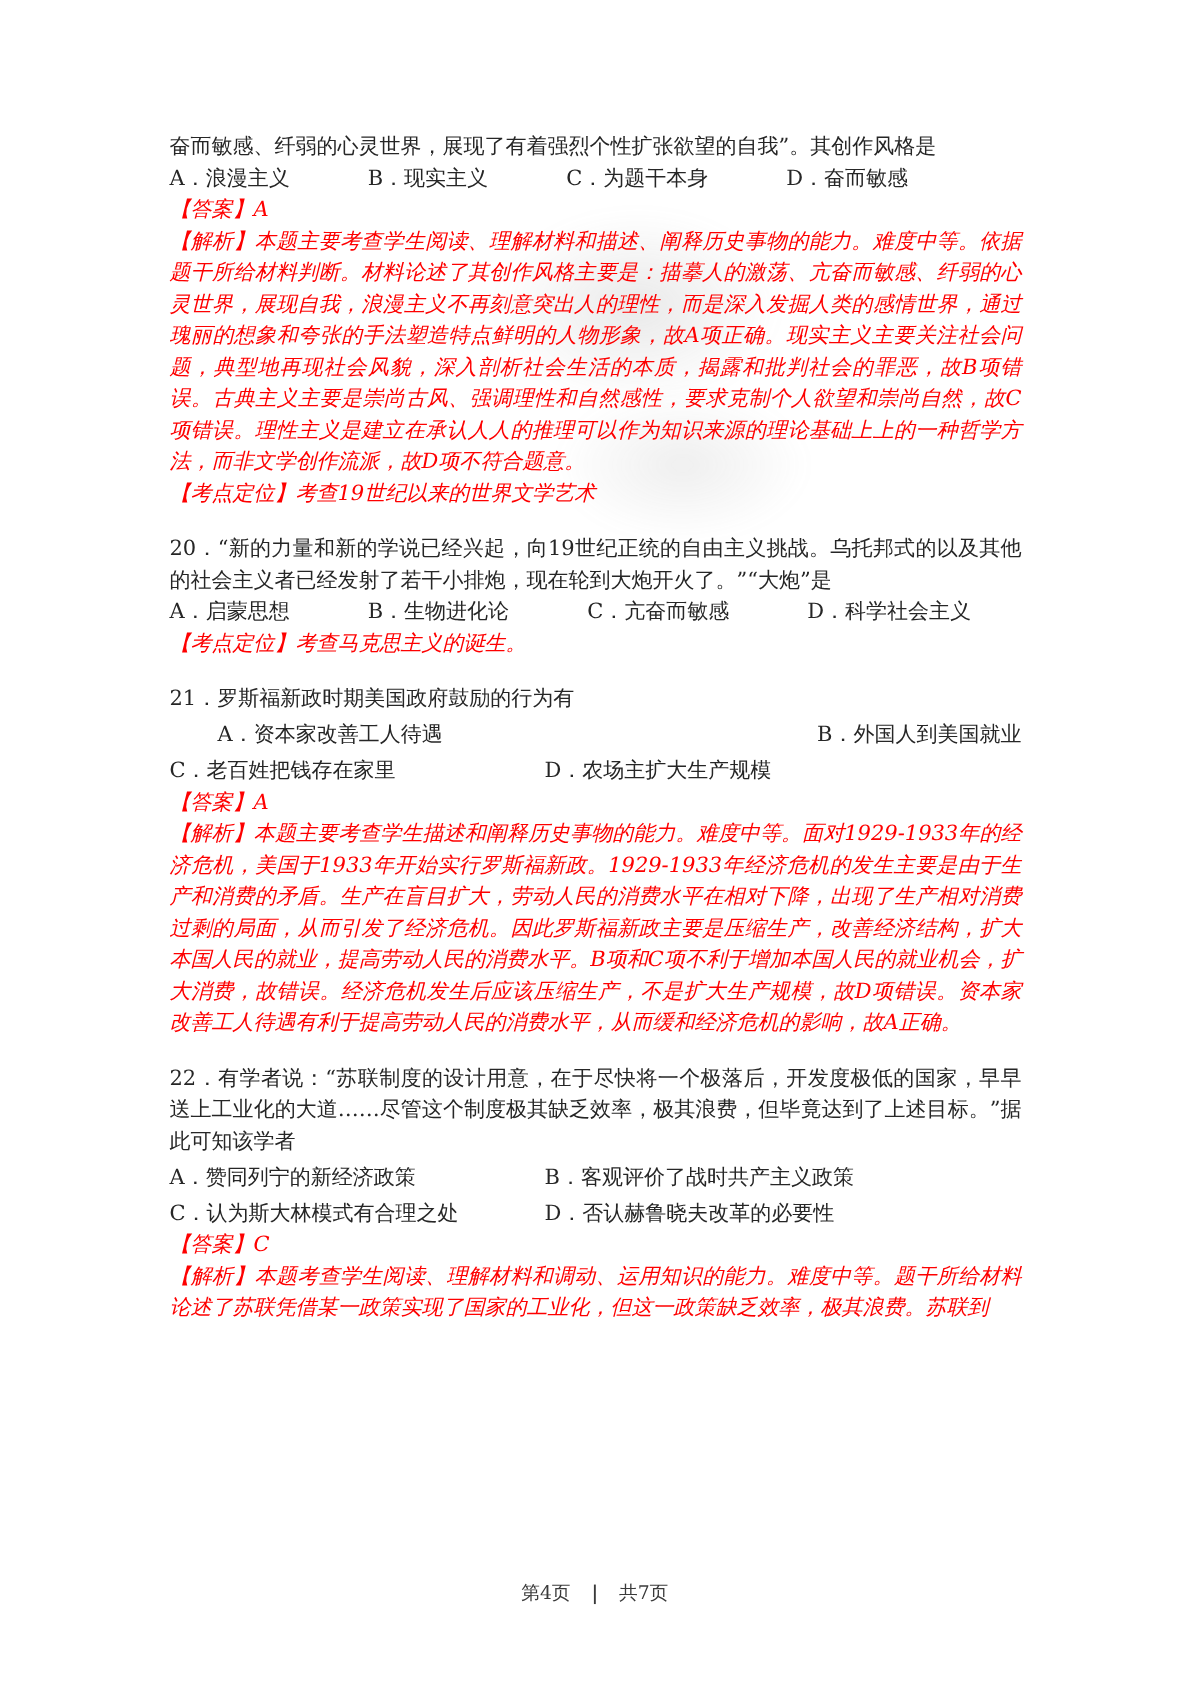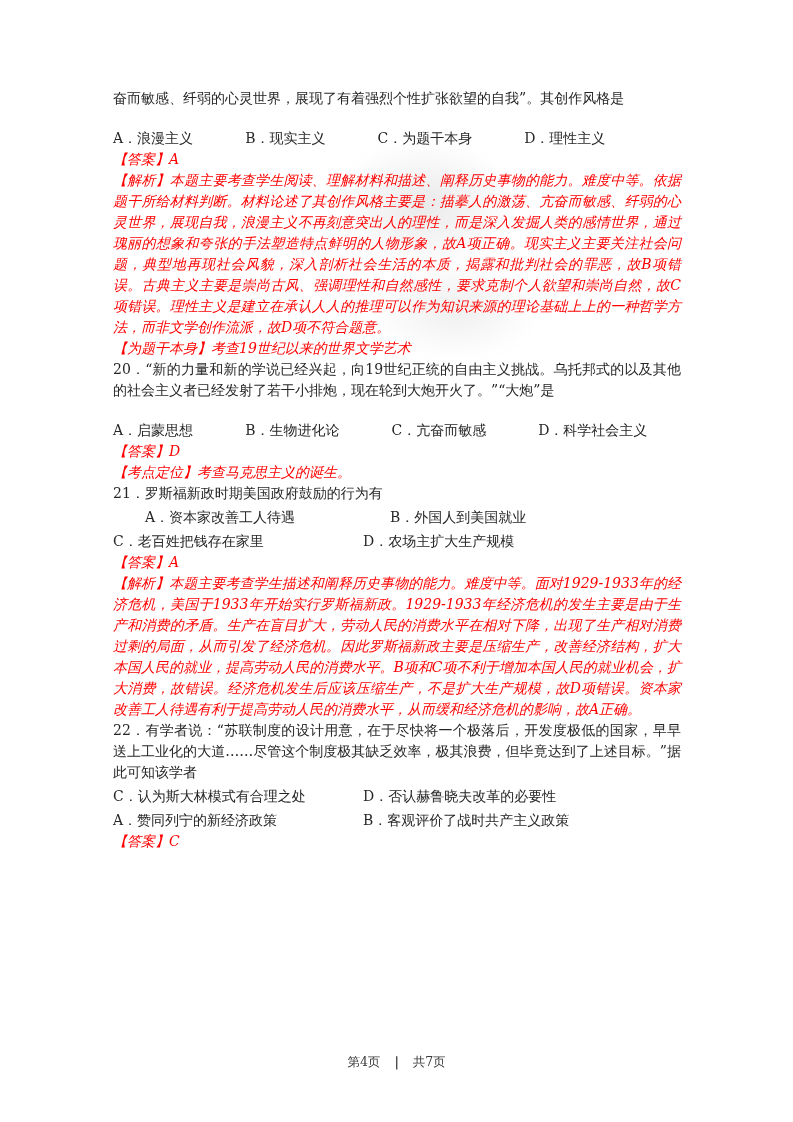--- a/index.html
+++ b/index.html
@@ -15,30 +15,30 @@
   .content {
     position: absolute;
     left: 113px;
     top: 88px;
     width: 568px;
     font-size: 14px;
     line-height: 21px;
     text-align: justify;
   }
   .para { margin: 0; text-align: justify; }
-  .para.qstart { margin-top: 0; }
+  .para.qstart { margin-top: 16px; }
   .red { color: #fe0000; font-style: italic; }
   .black { color: #262626; }
   .options { display: flex; margin: 0; }
   .options.qgap { margin-top: 3px; }
-  .options.cols-4 .opt { margin-right: 52px; white-space: nowrap; margin-top: 19px; }
+  .options.cols-4 .opt { margin-right: 52px; white-space: nowrap; }
   .options.cols-4 .opt:last-child { margin-right: 0; }
   .options.cols-2 .opt:first-child { width: 250px; flex-shrink: 0; }
   .options.cols-2 .opt { white-space: nowrap; }
-  .options.indent { padding-left: 32px; }
+  .options.indent { padding-left: 32px; justify-content: space-between; }
   .options.indent .opt:first-child { width: 245px; }
   .footer {
     position: absolute;
     left: 0;
     right: 0;
     top: 1054px;
     text-align: center;
     font-size: 12.5px;
     color: #3a3a3a;
   }
@@ -64,53 +64,53 @@
 <div class="page">
   <div class="watermark wm-1"></div>
   <div class="watermark wm-2"></div>
 
   <div class="content" id="content">
       <p class="para black">奋而敏感、纤弱的心灵世界，展现了有着强烈个性扩张欲望的自我”。其创作风格是</p>
       <div class="options black cols-4">
         <span class="opt">A．浪漫主义</span>
         <span class="opt">B．现实主义</span>
         <span class="opt">C．为题干本身</span>
-        <span class="opt">D．理性主义</span>
+        <span class="opt">D．奋而敏感</span>
       </div>
       <p class="para red">【答案】A</p>
       <p class="para red">【解析】本题主要考查学生阅读、理解材料和描述、阐释历史事物的能力。难度中等。依据题干所给材料判断。材料论述了其创作风格主要是：描摹人的激荡、亢奋而敏感、纤弱的心灵世界，展现自我，浪漫主义不再刻意突出人的理性，而是深入发掘人类的感情世界，通过瑰丽的想象和夸张的手法塑造特点鲜明的人物形象，故A项正确。现实主义主要关注社会问题，典型地再现社会风貌，深入剖析社会生活的本质，揭露和批判社会的罪恶，故B项错误。古典主义主要是崇尚古风、强调理性和自然感性，要求克制个人欲望和崇尚自然，故C项错误。理性主义是建立在承认人人的推理可以作为知识来源的理论基础上上的一种哲学方法，而非文学创作流派，故D项不符合题意。</p>
-      <p class="para red">【为题干本身】考查19世纪以来的世界文学艺术</p>
+      <p class="para red">【考点定位】考查19世纪以来的世界文学艺术</p>
       <p class="para black qstart">20．“新的力量和新的学说已经兴起，向19世纪正统的自由主义挑战。乌托邦式的以及其他的社会主义者已经发射了若干小排炮，现在轮到大炮开火了。”“大炮”是</p>
       <div class="options black cols-4">
         <span class="opt">A．启蒙思想</span>
         <span class="opt">B．生物进化论</span>
         <span class="opt">C．亢奋而敏感</span>
         <span class="opt">D．科学社会主义</span>
       </div>
-      <p class="para red">【答案】D</p>
       <p class="para red">【考点定位】考查马克思主义的诞生。</p>
       <p class="para black qstart">21．罗斯福新政时期美国政府鼓励的行为有</p>
       <div class="options black cols-2 indent qgap">
         <span class="opt">A．资本家改善工人待遇</span>
         <span class="opt">B．外国人到美国就业</span>
       </div>
       <div class="options black cols-2 qgap">
         <span class="opt">C．老百姓把钱存在家里</span>
         <span class="opt">D．农场主扩大生产规模</span>
       </div>
       <p class="para red">【答案】A</p>
       <p class="para red">【解析】本题主要考查学生描述和阐释历史事物的能力。难度中等。面对1929-1933年的经济危机，美国于1933年开始实行罗斯福新政。1929-1933年经济危机的发生主要是由于生产和消费的矛盾。生产在盲目扩大，劳动人民的消费水平在相对下降，出现了生产相对消费过剩的局面，从而引发了经济危机。因此罗斯福新政主要是压缩生产，改善经济结构，扩大本国人民的就业，提高劳动人民的消费水平。B项和C项不利于增加本国人民的就业机会，扩大消费，故错误。经济危机发生后应该压缩生产，不是扩大生产规模，故D项错误。资本家改善工人待遇有利于提高劳动人民的消费水平，从而缓和经济危机的影响，故A正确。</p>
       <p class="para black qstart">22．有学者说：“苏联制度的设计用意，在于尽快将一个极落后，开发度极低的国家，早早送上工业化的大道……尽管这个制度极其缺乏效率，极其浪费，但毕竟达到了上述目标。”据此可知该学者</p>
       <div class="options black cols-2 qgap">
+        <span class="opt">A．赞同列宁的新经济政策</span>
+        <span class="opt">B．客观评价了战时共产主义政策</span>
+      </div>
+      <div class="options black cols-2 qgap">
         <span class="opt">C．认为斯大林模式有合理之处</span>
         <span class="opt">D．否认赫鲁晓夫改革的必要性</span>
       </div>
-      <div class="options black cols-2 qgap">
-        <span class="opt">A．赞同列宁的新经济政策</span>
-        <span class="opt">B．客观评价了战时共产主义政策</span>
-      </div>
       <p class="para red">【答案】C</p>
+      <p class="para red">【解析】本题考查学生阅读、理解材料和调动、运用知识的能力。难度中等。题干所给材料论述了苏联凭借某一政策实现了国家的工业化，但这一政策缺乏效率，极其浪费。苏联到</p>
     </div>
 
   <div class="footer">
     <span>第4页</span><span class="sep">｜</span><span>共7页</span>
   </div>
 </div>
 
 </body></html>

